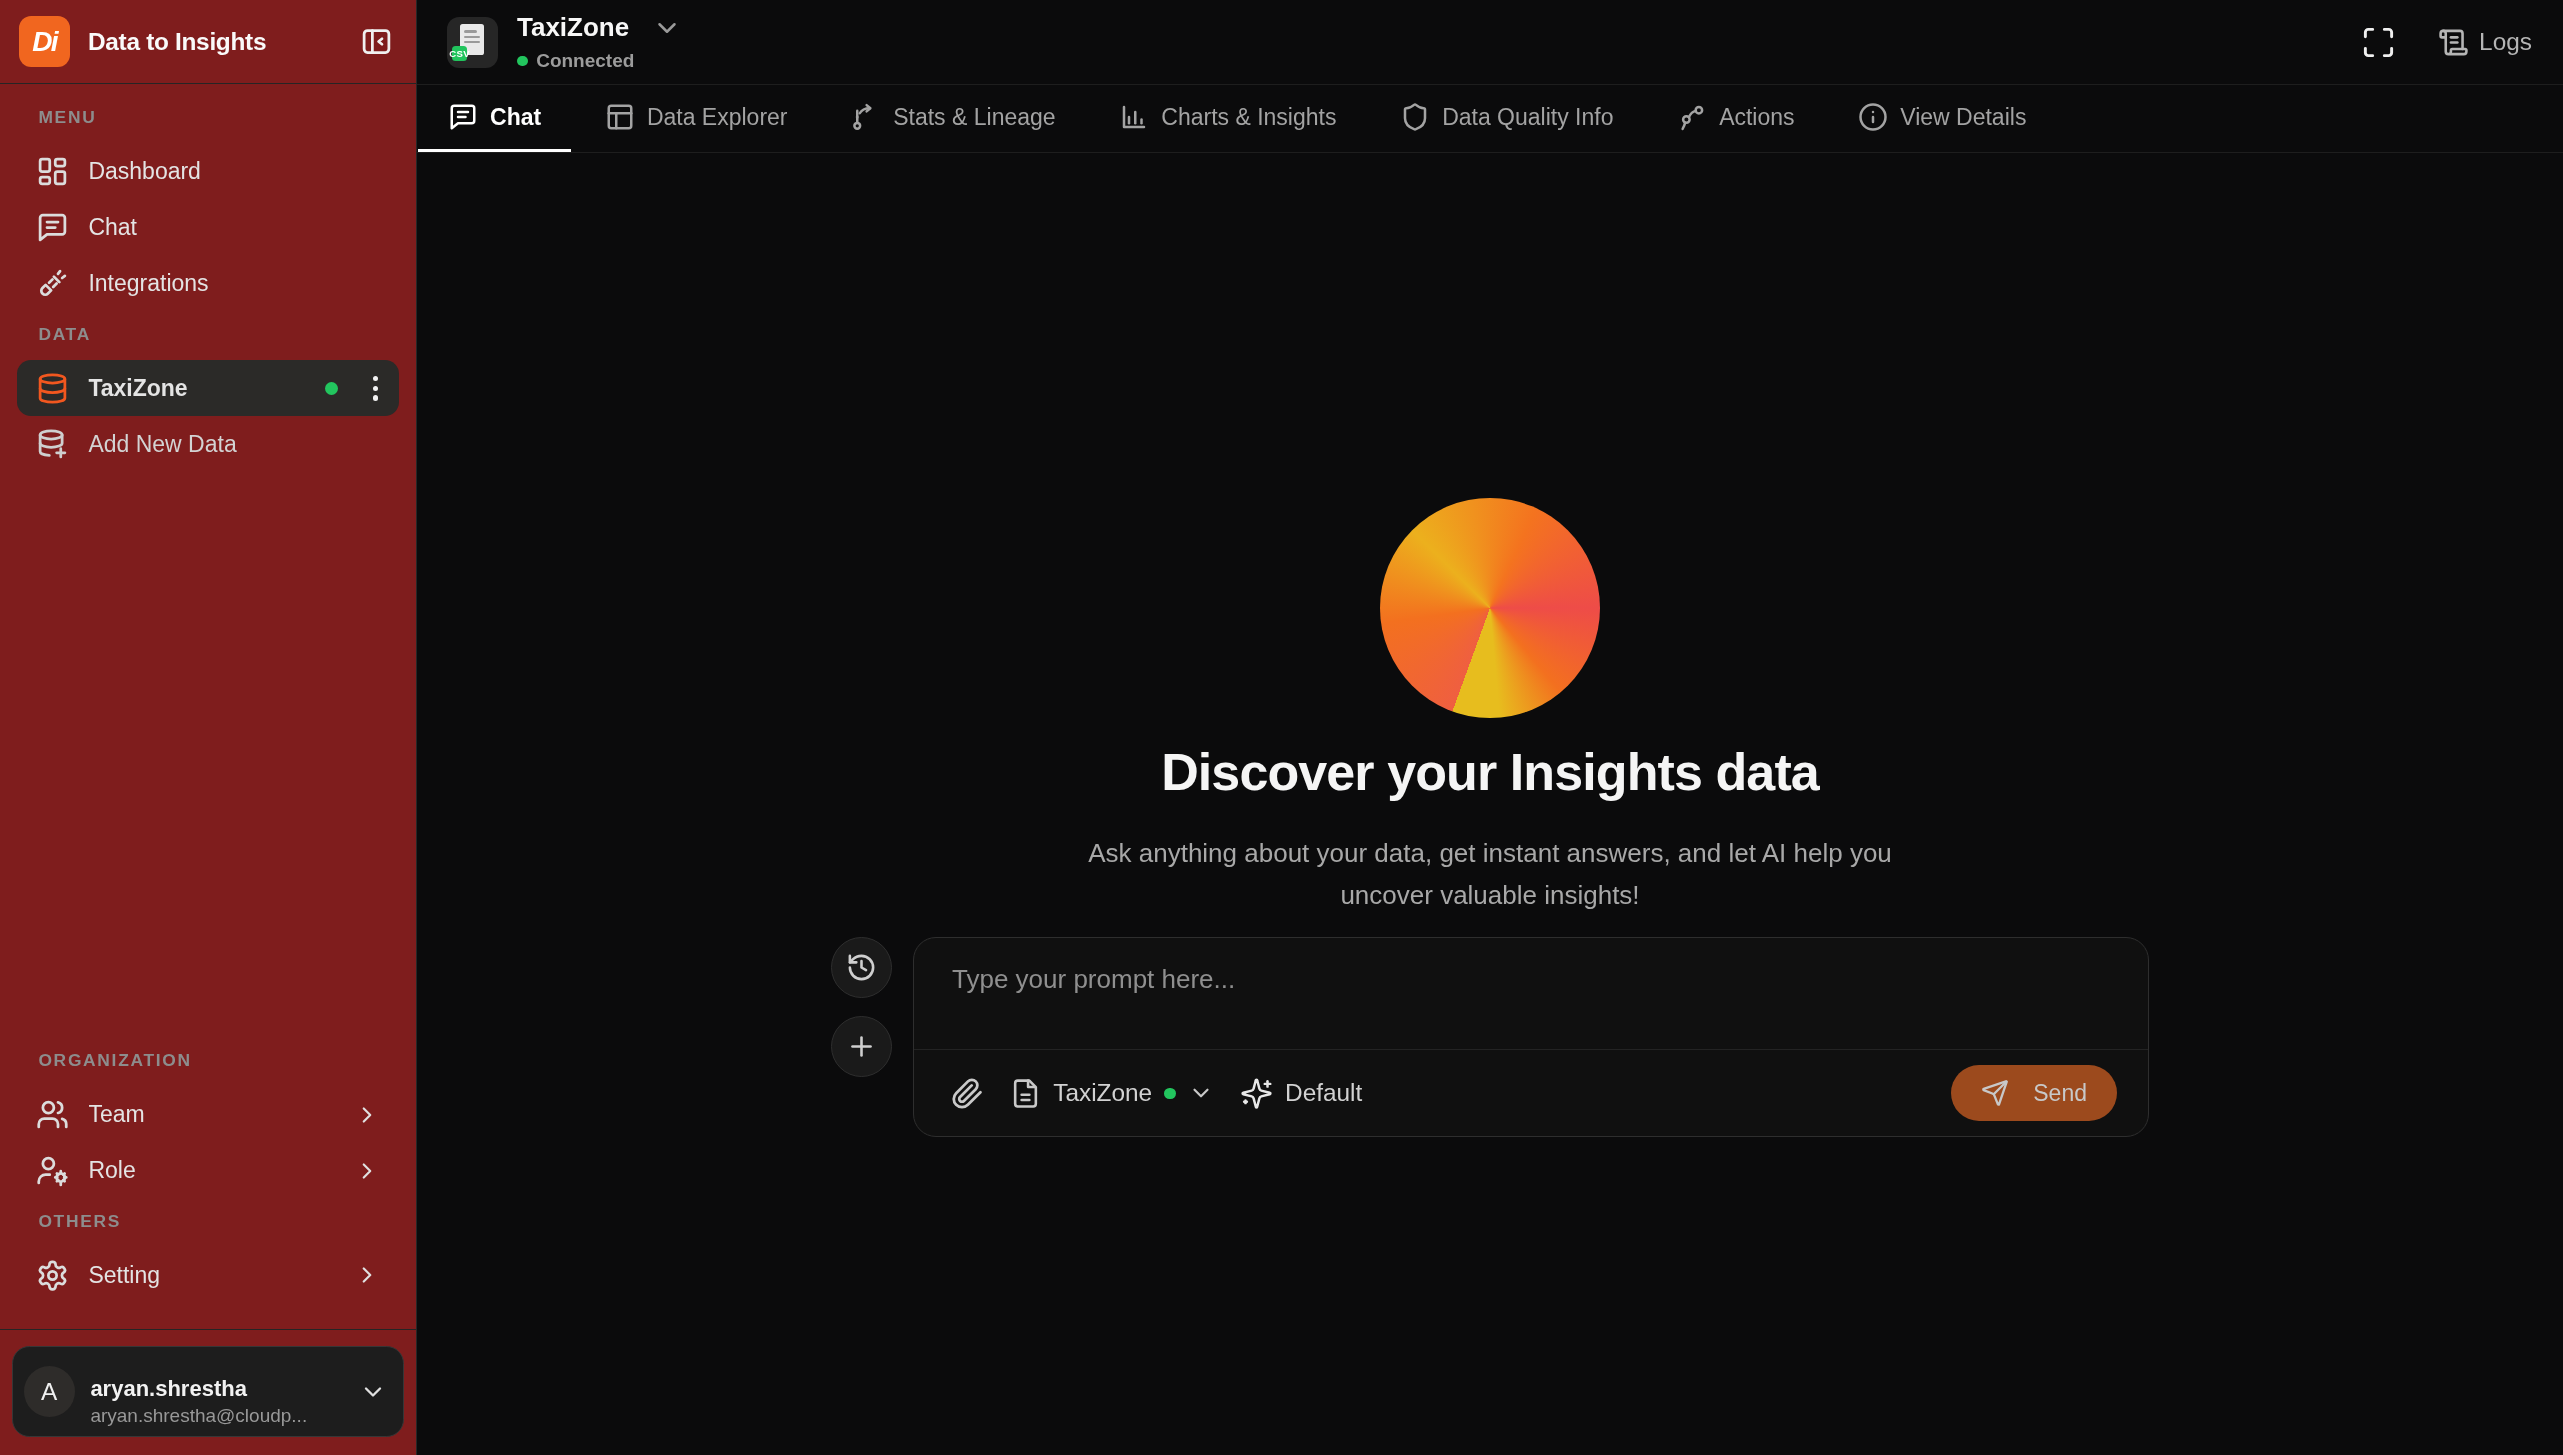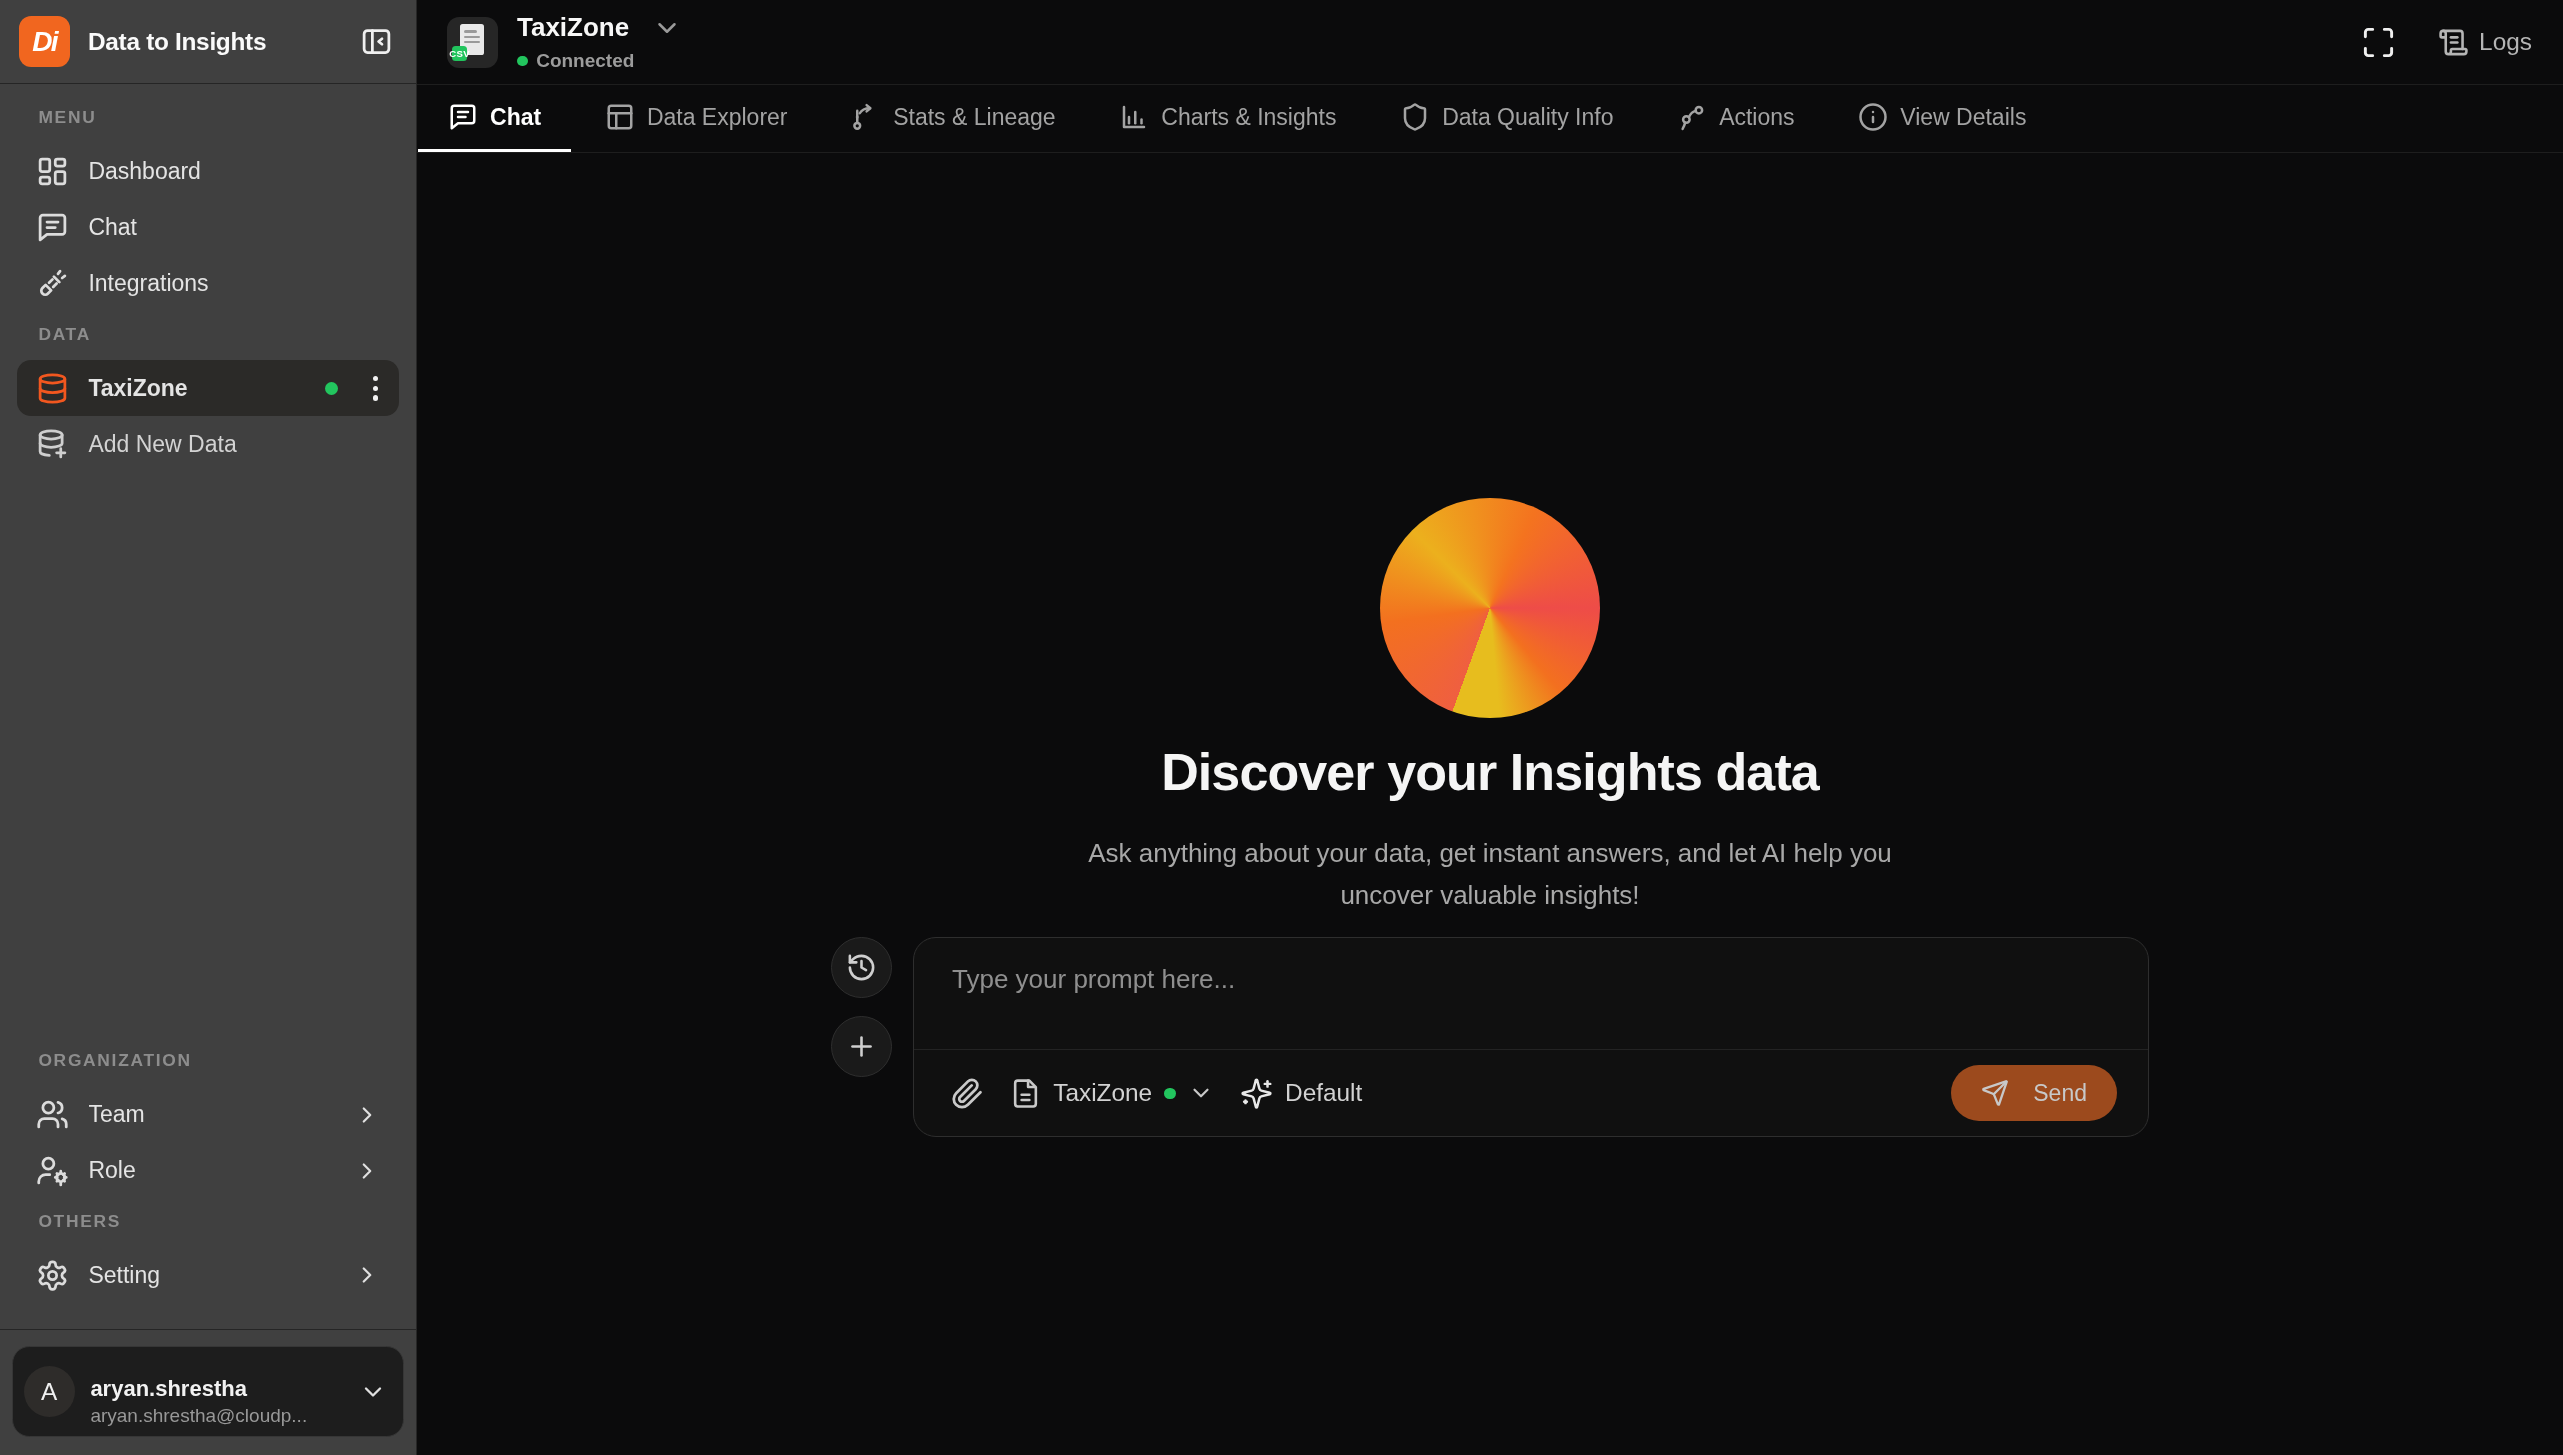--- a/index.html
+++ b/index.html
@@ -1,21 +1,21 @@
 <!DOCTYPE html>
 <html style="font-size:14px"><head>
 <meta charset="utf-8">
 <style>
   * { margin:0; padding:0; box-sizing:border-box; }
   html,body { width:2563px; height:1456px; }
   body { font-family:"Liberation Sans", sans-serif; background:#0b0b0c; color:#e5e5e5; overflow:hidden; }
   .app { display:flex; width:2563px; height:1456px; }
 
   
-  .sidebar { width:417px; min-width:417px; background:#404040; border-right:0.9px solid #272727; display:flex; flex-direction:column; }
+  .sidebar { width:417px; min-width:417px; background:#7f1d1d; border-right:0.9px solid #272727; display:flex; flex-direction:column; }
   .side-header { height:84px; display:flex; align-items:center; padding:0 23px 0 19px; border-bottom:0.9px solid #252525; }
   .logo-box { width:51px; height:51px; border-radius:12.2px; background:#f1661f; display:flex; align-items:center; justify-content:center;
               font-style:italic; font-weight:bold; font-size:28px; color:#fff; letter-spacing:-1.7px; }
   .brand-title { flex:1; margin-left:18px; font-size:24.4px; font-weight:bold; color:#fafafa; letter-spacing:-0.3px; }
   .nav { flex:1; display:flex; flex-direction:column; padding:23px 17.4px 0 17.4px; }
   .section-label { font-size:17.4px; font-weight:bold; color:#8d8d8d; letter-spacing:1.7px; margin:0 0 15.7px 21px; }
   .section-label.mt { margin-top:12px; }
   .nav-item { display:flex; align-items:center; gap:19px; height:56px; padding:0 19px; border-radius:14px; font-size:23px; color:#e4e4e4; cursor:pointer; }
   .nav-item.active { background:#2b2a28; font-weight:bold; }
   .nav-item .grow { flex:1; }

